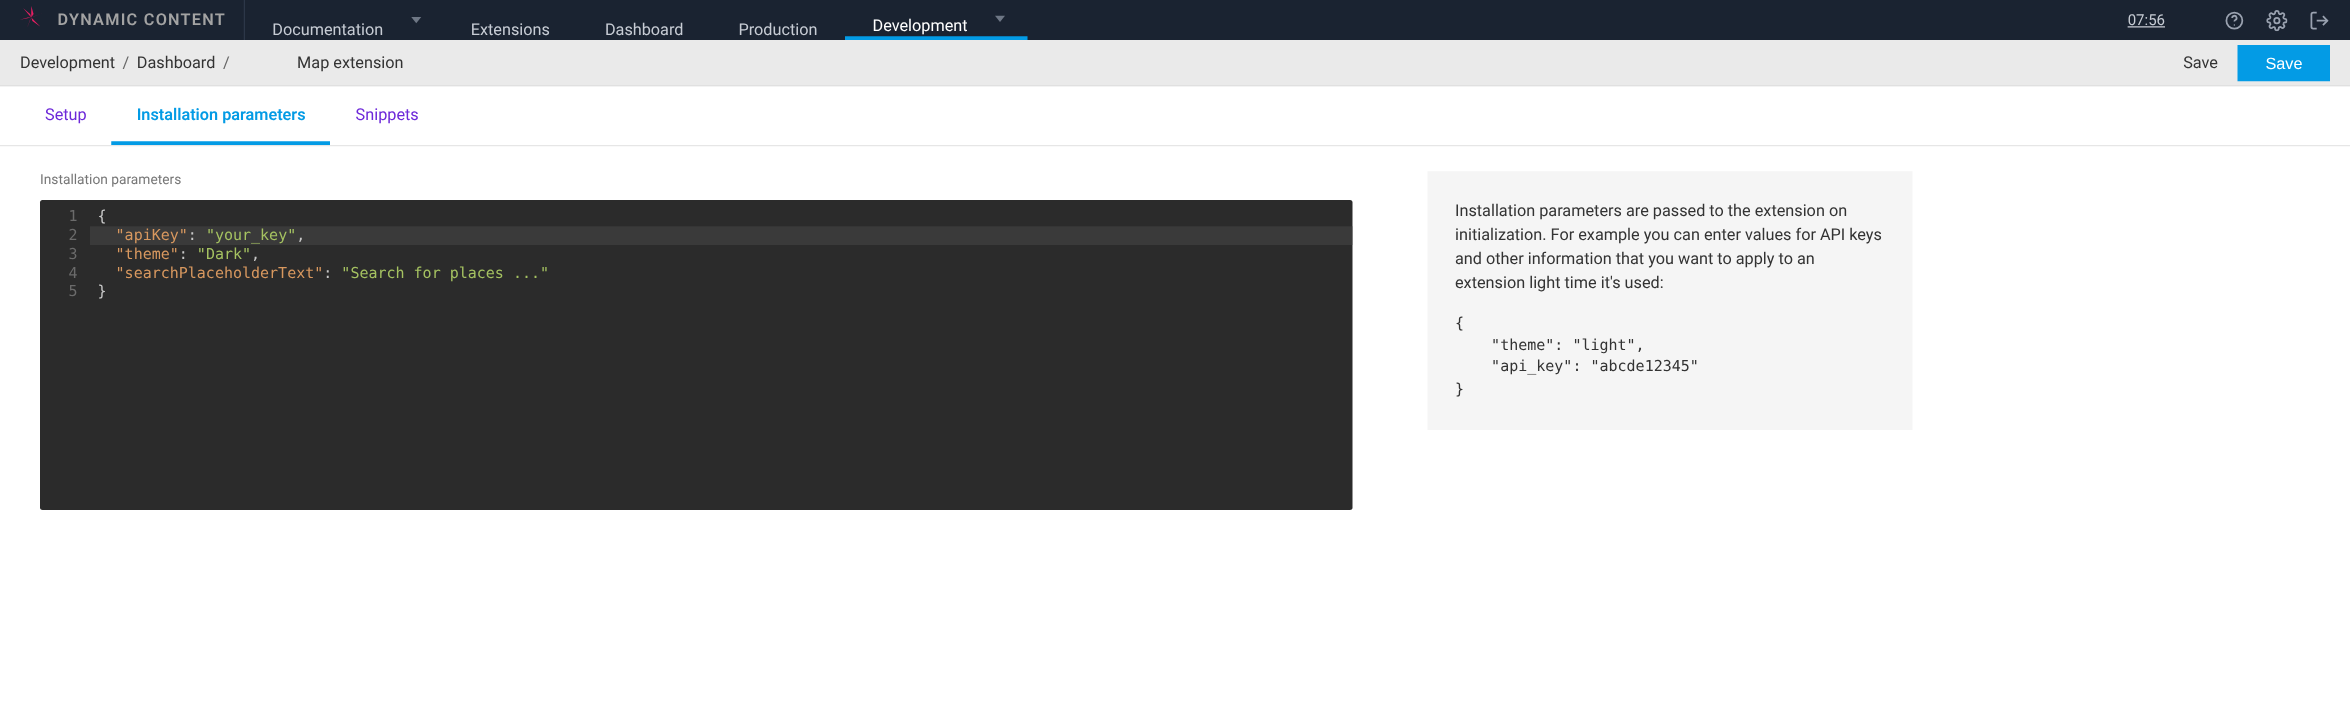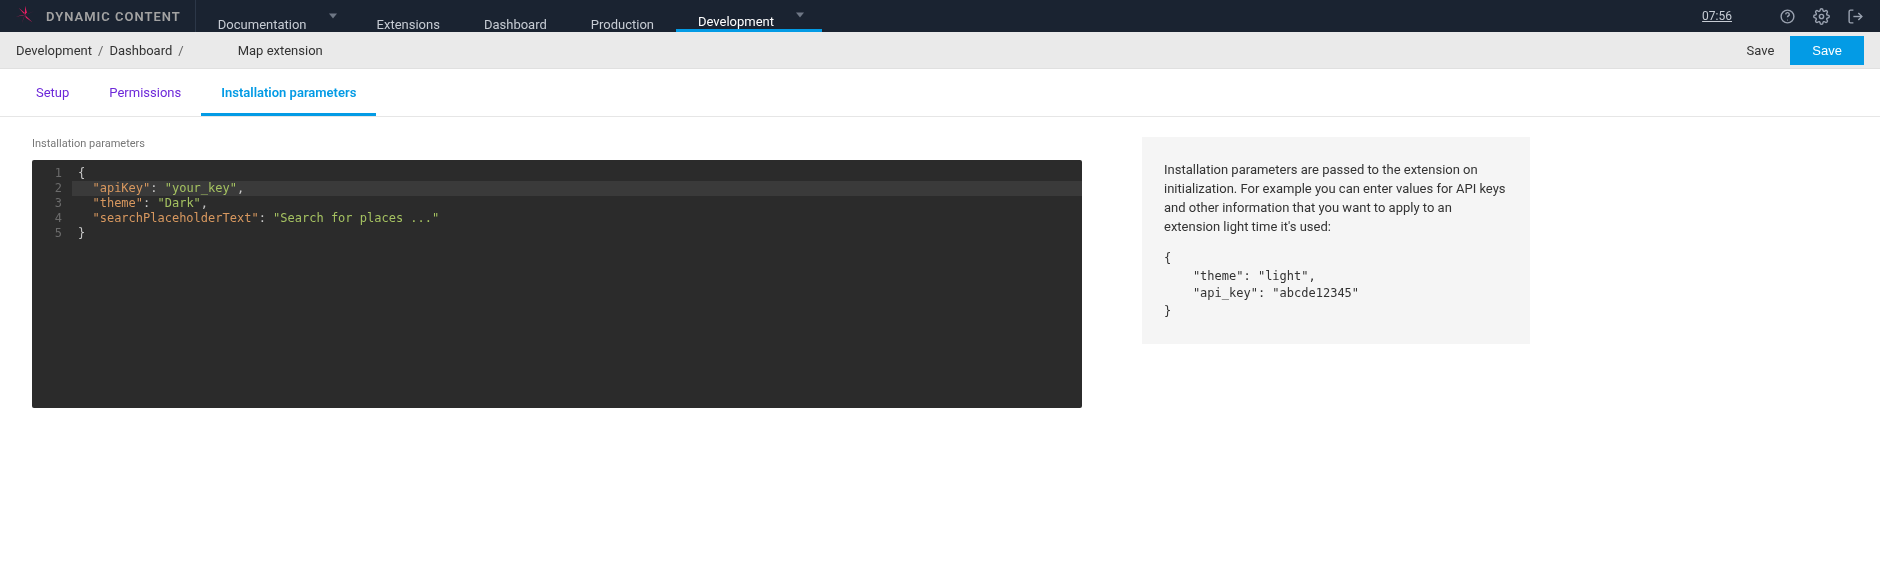--- a/index.html
+++ b/index.html
@@ -292,22 +292,22 @@
     <span class="crumb-current">Map extension</span>
   </div>
   <div class="subheader-spacer"></div>
   <span class="back-btn">Save</span>
   <button class="save-btn">Save</button>
 </div>
 
 <div class="tabs-wrap">
   <div class="tabs">
     <div class="tab">Setup</div>
-    <div class="tab">Permissions</div>
     <div class="tab active">Installation parameters</div>
+    <div class="tab">Snippets</div>
   </div>
 </div>
 
 <div class="content">
 
   <div class="editor-col">
     <div class="section-label">Installation parameters</div>
 
     <div class="editor-frame">
       <div class="code-area">

